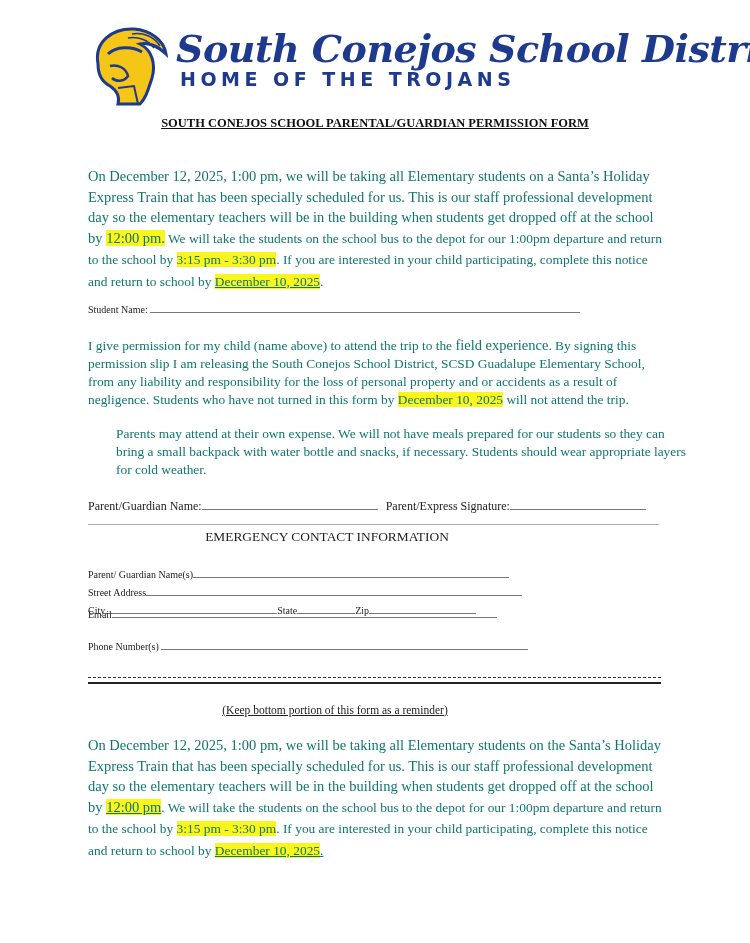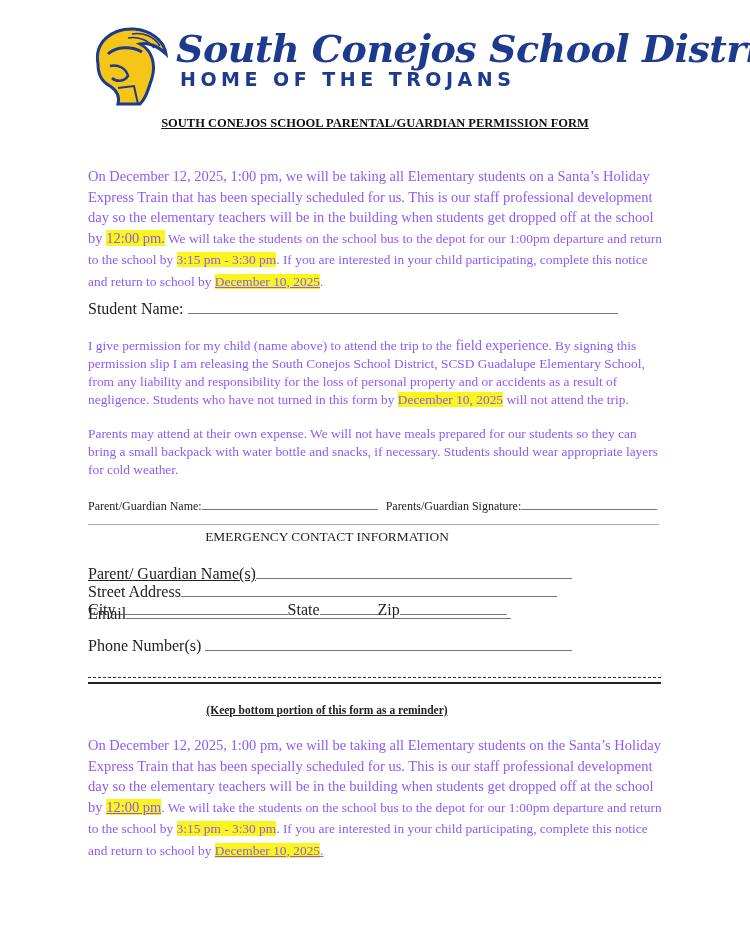--- a/index.html
+++ b/index.html
@@ -6,25 +6,25 @@
   body { width:750px; height:943px; position:relative; overflow:hidden;
          font-family:"Liberation Serif", serif; color:#222; }
   .abs { position:absolute; }
   .logo-wrap { left:88px; top:24px; width:580px; height:86px; }
   .logo-title { left:176px; top:26px; font-family:"DejaVu Serif", serif; font-style:italic; font-weight:bold;
                 font-size:38px; color:#1d3a8f; letter-spacing:-0.5px; white-space:nowrap; }
   .logo-sub { left:180px; top:68px; font-family:"DejaVu Sans", sans-serif; font-weight:bold;
               font-size:19px; color:#1d3a8f; letter-spacing:4.5px; white-space:nowrap; }
   .form-title { left:0; width:750px; top:116px; text-align:center; font-weight:bold; font-size:12.5px;
                 text-decoration:underline; color:#111; }
-  .para { left:88px; width:580px; font-size:14.5px; line-height:20.5px; color:#8b5cf6; }
+  .para { left:88px; width:580px; font-size:14.5px; line-height:20.5px; color:#0f766e; }
   .para.small { font-size:13.4px; line-height:18px; }
   .hl { background:#fbf51e; }
   .u { text-decoration:underline; }
-  .line-field { font-size:16px; white-space:nowrap; color:#222; }
+  .line-field { font-size:10px; white-space:nowrap; color:#222; }
   .blank { display:inline-block; border-bottom:1px solid #777; height:12px; vertical-align:baseline; }
   .hr-thin { left:88px; width:571px; height:0; border-top:1px solid #aaa; }
   .center { left:0; width:654px; text-align:center; }
   .dash-line { left:88px; width:573px; height:4px; border-top:1px dashed #333; border-bottom:2px solid #222; }
 </style>
 </head>
 <body>
 
 <div class="abs logo-wrap">
   <svg class="abs" style="left:0;top:0" width="84" height="84" viewBox="0 0 84 84">
@@ -46,46 +46,46 @@
 
 <div class="abs line-field" style="left:88px; top:300px;">
   <span>Student Name:</span>
   <span class="blank" style="width:430px;"></span>
 </div>
 
 <div class="abs para small" style="top:336px;">
   <span>I give permission for my child (name above) to attend the trip to the </span><span style="font-size:14.5px">field experience</span><span>. By signing this permission slip I am releasing the South Conejos School District, SCSD Guadalupe Elementary School, from any liability and responsibility for the loss of personal property and or accidents as a result of negligence. Students who have not turned in this form by </span><span class="hl">December 10, 2025</span><span> will not attend the trip.</span>
 </div>
 
-<div class="abs para small" style="top:425px;">Parents may attend at their own expense. We will not have meals prepared for our students so they can bring a small backpack with water bottle and snacks, if necessary. Students should wear appropriate layers for cold weather.</div>
+<div class="abs para small" style="top:425px;margin-left:28px;">Parents may attend at their own expense. We will not have meals prepared for our students so they can bring a small backpack with water bottle and snacks, if necessary. Students should wear appropriate layers for cold weather.</div>
 
 <div class="abs line-field" style="left:88px; top:497px; font-size:12px;">
   <span>Parent/Guardian Name:</span><span class="blank" style="width:176px;"></span>
-  <span style="margin-left:5px">Parents/Guardian Signature:</span><span class="blank" style="width:136px;"></span>
+  <span style="margin-left:5px">Parent/Express Signature:</span><span class="blank" style="width:136px;"></span>
 </div>
 <div class="abs hr-thin" style="top:524px;"></div>
 
 <div class="abs center" style="top:529px; font-size:13.4px;">EMERGENCY CONTACT INFORMATION</div>
 
-<div class="abs line-field" style="left:88px; top:565px;text-decoration:underline;">
+<div class="abs line-field" style="left:88px; top:565px;">
   <span>Parent/ Guardian Name(s)</span><span class="blank" style="width:316px;"></span>
 </div>
 <div class="abs line-field" style="left:88px; top:583px;">
   <span>Street Address</span><span class="blank" style="width:376px;"></span>
 </div>
 <div class="abs line-field" style="left:88px; top:601px;">
   <span>City</span><span class="blank" style="width:172px;"></span><span>State</span><span class="blank" style="width:58px;"></span><span>Zip</span><span class="blank" style="width:107px;"></span>
 </div>
 <div class="abs line-field" style="left:88px; top:605px;">
   <span>Email</span><span class="blank" style="width:385px;"></span>
 </div>
 <div class="abs line-field" style="left:88px; top:637px;">
   <span>Phone Number(s)</span>
   <span class="blank" style="width:367px;"></span>
 </div>
 
 <div class="abs dash-line" style="top:677px;"></div>
 
-<div class="abs center" style="top:704px; font-size:11.5px; font-weight:bold; text-decoration:underline;">(Keep bottom portion of this form as a reminder)</div>
+<div class="abs center" style="top:704px; font-size:11.5px; font-weight:normal; text-decoration:underline;padding-left:8px;">(Keep bottom portion of this form as a reminder)</div>
 
 <div class="abs para" style="top:735px;">
   <span>On December 12, 2025, 1:00 pm, we will be taking all Elementary students on the Santa’s Holiday Express Train that has been specially scheduled for us.  This is our staff professional development day so the elementary teachers will be in the building when students get dropped off at the school by </span><span class="hl u">12:00 pm</span><span style="font-size:13.4px">.  We will take the students on the school bus to the depot for our 1:00pm departure and return to the school by </span><span class="hl" style="font-size:13.4px">3:15 pm - 3:30 pm</span><span style="font-size:13.4px">.  If you are interested in your child participating, complete this notice and return to school by </span><span class="hl u" style="font-size:13.4px">December 10, 2025</span><span class="u" style="font-size:13.4px">.</span>
 </div>
 
 </body></html>

